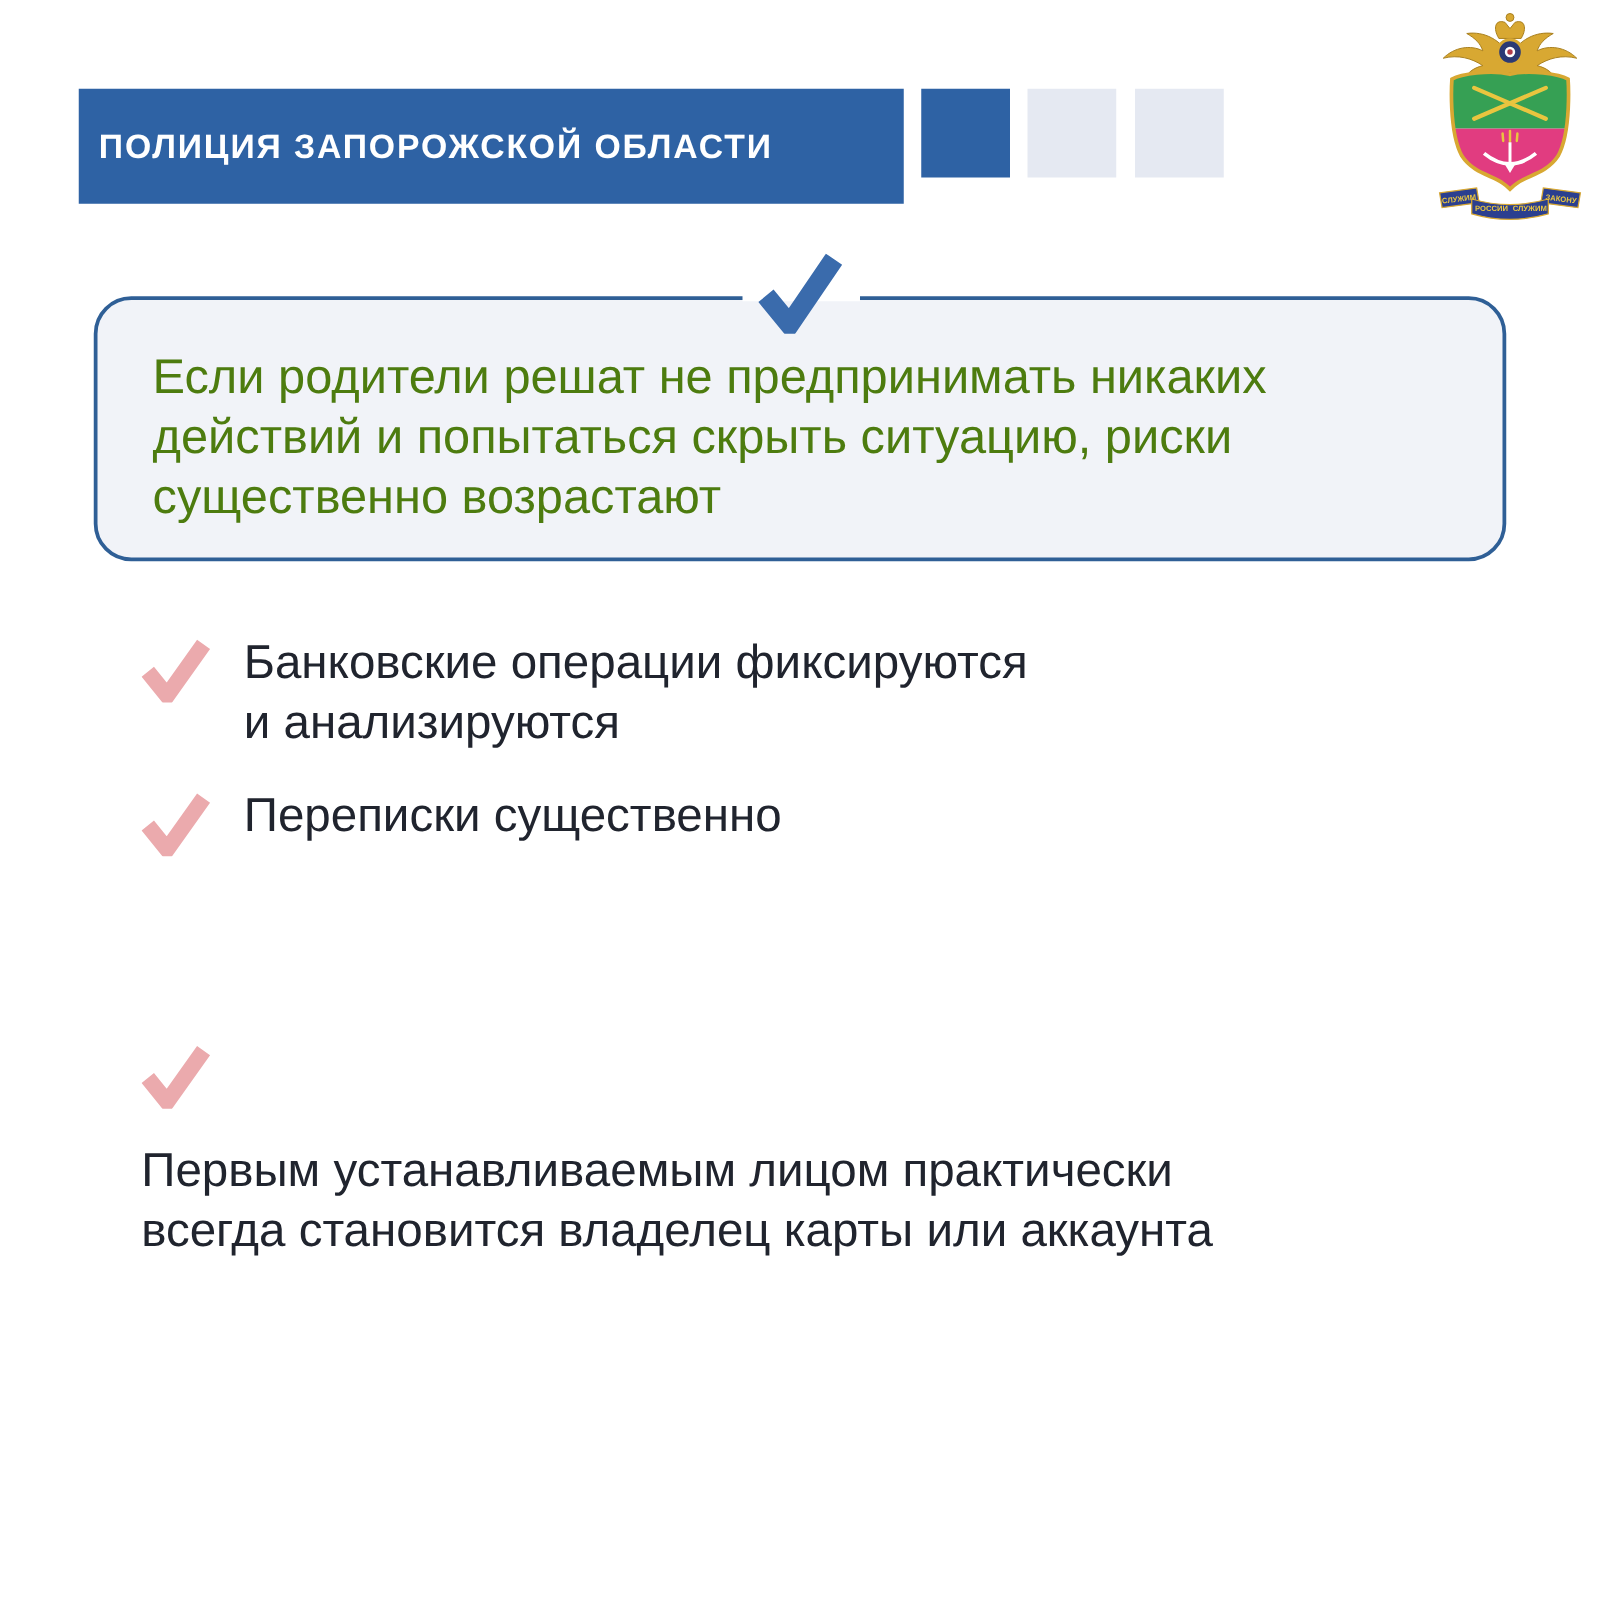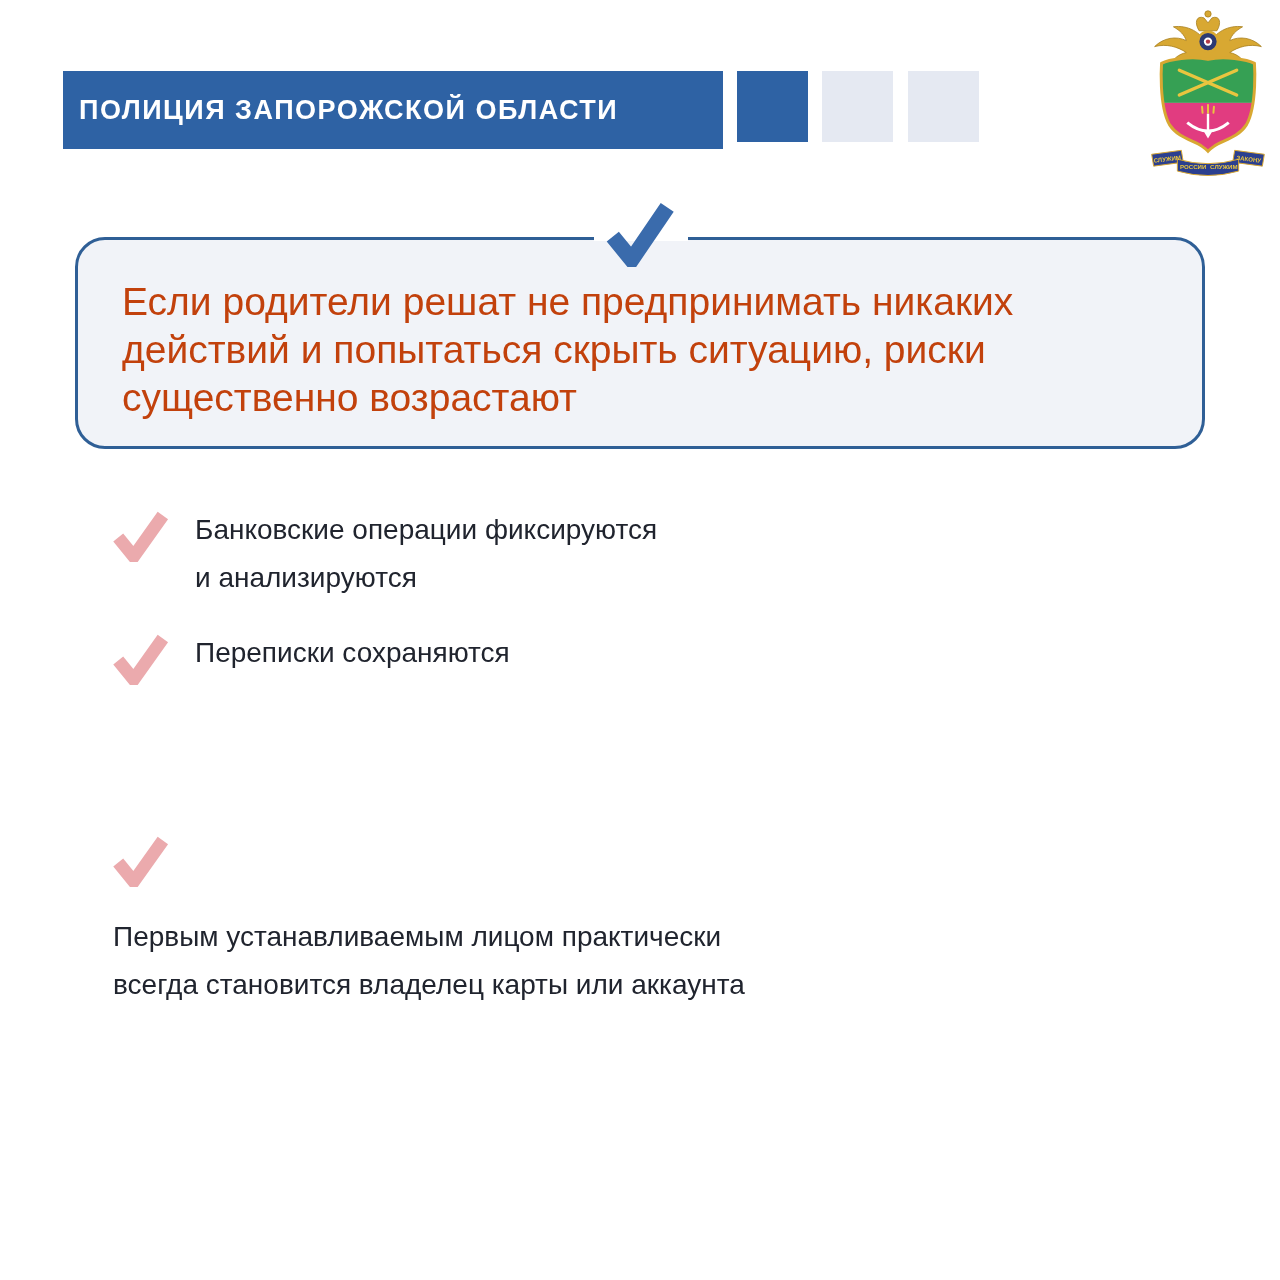--- a/index.html
+++ b/index.html
@@ -15,21 +15,21 @@
     background: #ffffff;
     overflow: hidden;
   }
 
   
   .header-bar {
     position: absolute;
     left: 63px;
     top: 71px;
     width: 660px;
-    height: 78px;
+    height: 92px;
     background: #2e62a4;
     display: flex;
     align-items: center;
     box-sizing: border-box;
     padding-left: 16px;
   }
   .header-title {
     color: #ffffff;
     font-size: 27px;
     font-weight: 700;
@@ -67,21 +67,21 @@
     border-radius: 30px;
     box-sizing: border-box;
   }
   .callout-text {
     position: absolute;
     left: 44px;
     top: 38px;
     width: 1020px;
     font-size: 39px;
     line-height: 48px;
-    color: #c2410c;
+    color: #4d7c0f;
     white-space: pre-line;
   }
   .callout-notch {
     position: absolute;
     left: 594px;
     top: 233px;
     width: 94px;
     height: 8px;
     background: #ffffff;
   }
@@ -106,21 +106,21 @@
   .row-2 { top: 629px; }
   .row-3 { top: 706px; }
   .row-4 { top: 831px; flex-direction: column; }
   .pink-check {
     flex: none;
     width: 56px;
     height: 51px;
     margin-top: 5px;
   }
   .row-text {
-    font-size: 28px;
+    font-size: 38px;
     line-height: 48px;
     color: #20242e;
     white-space: pre-line;
   }
 </style>
 </head>
 <body>
 
 <div class="canvas">
 
@@ -193,21 +193,21 @@
       <path d="M5 29 L22 50 L54 5" fill="none" stroke="#ebaaad" stroke-width="14" stroke-linecap="butt" stroke-linejoin="miter"></path>
     </svg>
     <div class="row-text">Банковские операции фиксируются
 и анализируются</div>
   </div>
 
   <div class="check-row row-2">
     <svg class="pink-check" viewBox="0 0 60 56">
       <path d="M5 29 L22 50 L54 5" fill="none" stroke="#ebaaad" stroke-width="14" stroke-linecap="butt" stroke-linejoin="miter"></path>
     </svg>
-    <div class="row-text">Переписки сохраняются</div>
+    <div class="row-text">Переписки существенно</div>
   </div>
 
 
   <div class="check-row row-4">
     <svg class="pink-check" viewBox="0 0 60 56">
       <path d="M5 29 L22 50 L54 5" fill="none" stroke="#ebaaad" stroke-width="14" stroke-linecap="butt" stroke-linejoin="miter"></path>
     </svg>
     <div class="row-text">Первым устанавливаемым лицом практически
 всегда становится владелец карты или аккаунта</div>
   </div>

